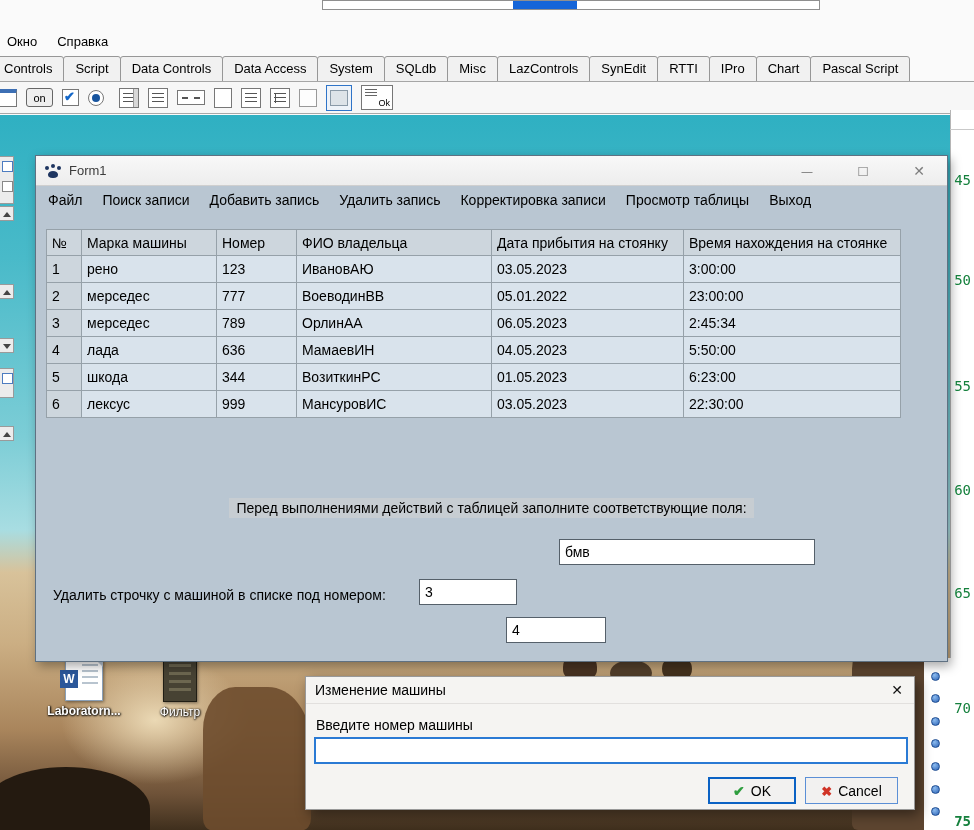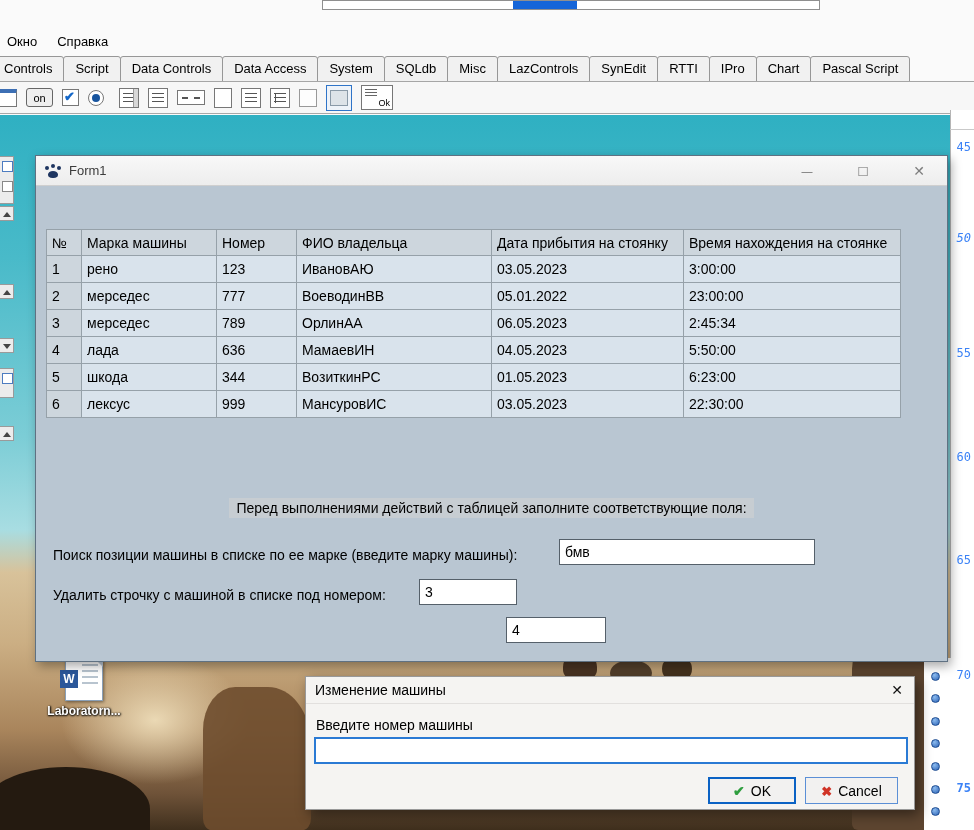--- a/index.html
+++ b/index.html
@@ -68,21 +68,21 @@
   .arr-up::before { content:""; position:absolute; left:3px; top:5px;
     border-left:4px solid transparent; border-right:4px solid transparent; border-bottom:5px solid #444; }
   .arr-down::before { content:""; position:absolute; left:3px; top:5px;
     border-left:4px solid transparent; border-right:4px solid transparent; border-top:5px solid #444; }
 
   
   .gutter { position:absolute; right:0; top:110px; width:24px; height:548px; background:#fff; border-left:1px solid #b5b5b5; z-index:2; }
   .gutter-wide { position:absolute; left:924px; top:658px; width:50px; height:172px; background:#fff; z-index:2; }
   .gutter-topline { position:absolute; right:0; top:129px; width:24px; border-top:1px solid #c9c9c9; z-index:3; }
   .gnum { position:absolute; right:3px; width:22px; text-align:right; z-index:6;
-          font-family:"DejaVu Sans Mono", monospace; font-size:12px; color:#3b82f6; }
+          font-family:"DejaVu Sans Mono", monospace; font-size:14px; color:#15803d;margin-top:32px; }
   .gdot { position:absolute; left:931px; width:9px; height:9px; border-radius:50%; z-index:6;
           background:radial-gradient(circle at 35% 30%, #8cbcf0, #2d63b5); border:1px solid #1d4c92; }
 
   
   .dicon { position:absolute; width:76px; text-align:center; z-index:3; }
   .doc-icon { width:38px; height:46px; margin:0 auto; background:#fff; border:1px solid #8aa0b8; position:relative; box-shadow:1px 1px 3px rgba(0,0,0,.45); }
   .doc-icon::before { content:"W"; position:absolute; left:-6px; top:14px; width:18px; height:18px;
     background:#2b579a; color:#fff; font-size:12px; font-weight:bold; line-height:18px; text-align:center; }
   .doc-icon::after { content:""; position:absolute; right:-1px; top:-1px; border:6px solid #b9c6d4; border-left-color:transparent; border-bottom-color:transparent; }
   .doc-icon i { position:absolute; left:16px; right:4px; top:8px; height:24px;
@@ -209,50 +209,63 @@
   <div class="edge arr-up" style="top:206px; height:15px;"></div>
   <div class="edge arr-up" style="top:284px; height:15px;"></div>
   <div class="edge arr-down" style="top:338px; height:15px;"></div>
   <div class="edge edge-sq" style="top:368px; height:30px;"></div>
   <div class="edge arr-up" style="top:426px; height:15px;"></div>
 
   <div class="gutter"></div>
   <div class="gutter-wide"></div>
   <div class="gutter-topline"></div>
   <div class="gnum" style="top:140px;">45</div>
-  <div class="gnum" style="top:231px;font-style:italic;">50</div>
+  <div class="gnum" style="top:240px;">50</div>
   <div class="gnum" style="top:346px;">55</div>
   <div class="gnum" style="top:450px;">60</div>
   <div class="gnum" style="top:553px;">65</div>
   <div class="gnum" style="top:668px;">70</div>
   <div class="gnum" style="top:781px;font-weight:bold;">75</div>
   <div class="gdot" style="top:672px;"></div>
   <div class="gdot" style="top:694px;"></div>
   <div class="gdot" style="top:717px;"></div>
   <div class="gdot" style="top:739px;"></div>
   <div class="gdot" style="top:762px;"></div>
   <div class="gdot" style="top:785px;"></div>
   <div class="gdot" style="top:807px;"></div>
 
   <div class="dicon" style="left:46px; top:655px;font-weight:bold;">
     <div class="doc-icon">
         <i></i>
       </div>
     <div class="dicon-label">Laboratorn...</div>
   </div>
+  <div class="dicon" style="left:142px; top:658px;">
+    <div class="filter-icon"></div>
+    <div class="dicon-label">Фильтр</div>
+  </div>
 
   <div class="form-window">
     <div class="fw-titlebar">
       <div class="paw"></div>
       <span class="fw-title">Form1</span>
       <div class="fw-buttons">
         <div class="fw-btn min"></div>
         <div class="fw-btn max"></div>
         <div class="fw-btn close"></div>
       </div>
+    </div>
+    <div class="fw-menubar">
+      <span class="fw-menu-item">Файл</span>
+      <span class="fw-menu-item">Поиск записи</span>
+      <span class="fw-menu-item">Добавить запись</span>
+      <span class="fw-menu-item">Удалить запись</span>
+      <span class="fw-menu-item">Корректировка записи</span>
+      <span class="fw-menu-item">Просмотр таблицы</span>
+      <span class="fw-menu-item">Выход</span>
     </div>
 
     <table class="cargrid">
       <colgroup>
         <col style="width:35px">
           <col style="width:135px">
           <col style="width:80px">
         <col style="width:195px">
           <col style="width:192px">
           <col style="width:217px">
@@ -314,21 +327,20 @@
         <td>03.05.2023</td>
         <td>22:30:00</td>
       </tr>
     </tbody>
       </table>
 
     <div class="notice">
       <span>Перед выполнениями действий с таблицей заполните соответствующие поля:</span>
     </div>
 
-    <span class="flabel" id="flabel1">Поиск позиции машины в списке по ее марке (введите марку машины):</span>
     <input class="finput" id="finput1" value="бмв" style="">
 
     <span class="flabel" id="flabel2">Удалить строчку с машиной в списке под номером:</span>
     <input class="finput" id="finput2" value="3" style="">
 
     <input class="finput" id="finput3" value="4" style="">
   </div>
 
   <div class="dialog">
     <div class="dlg-titlebar">

